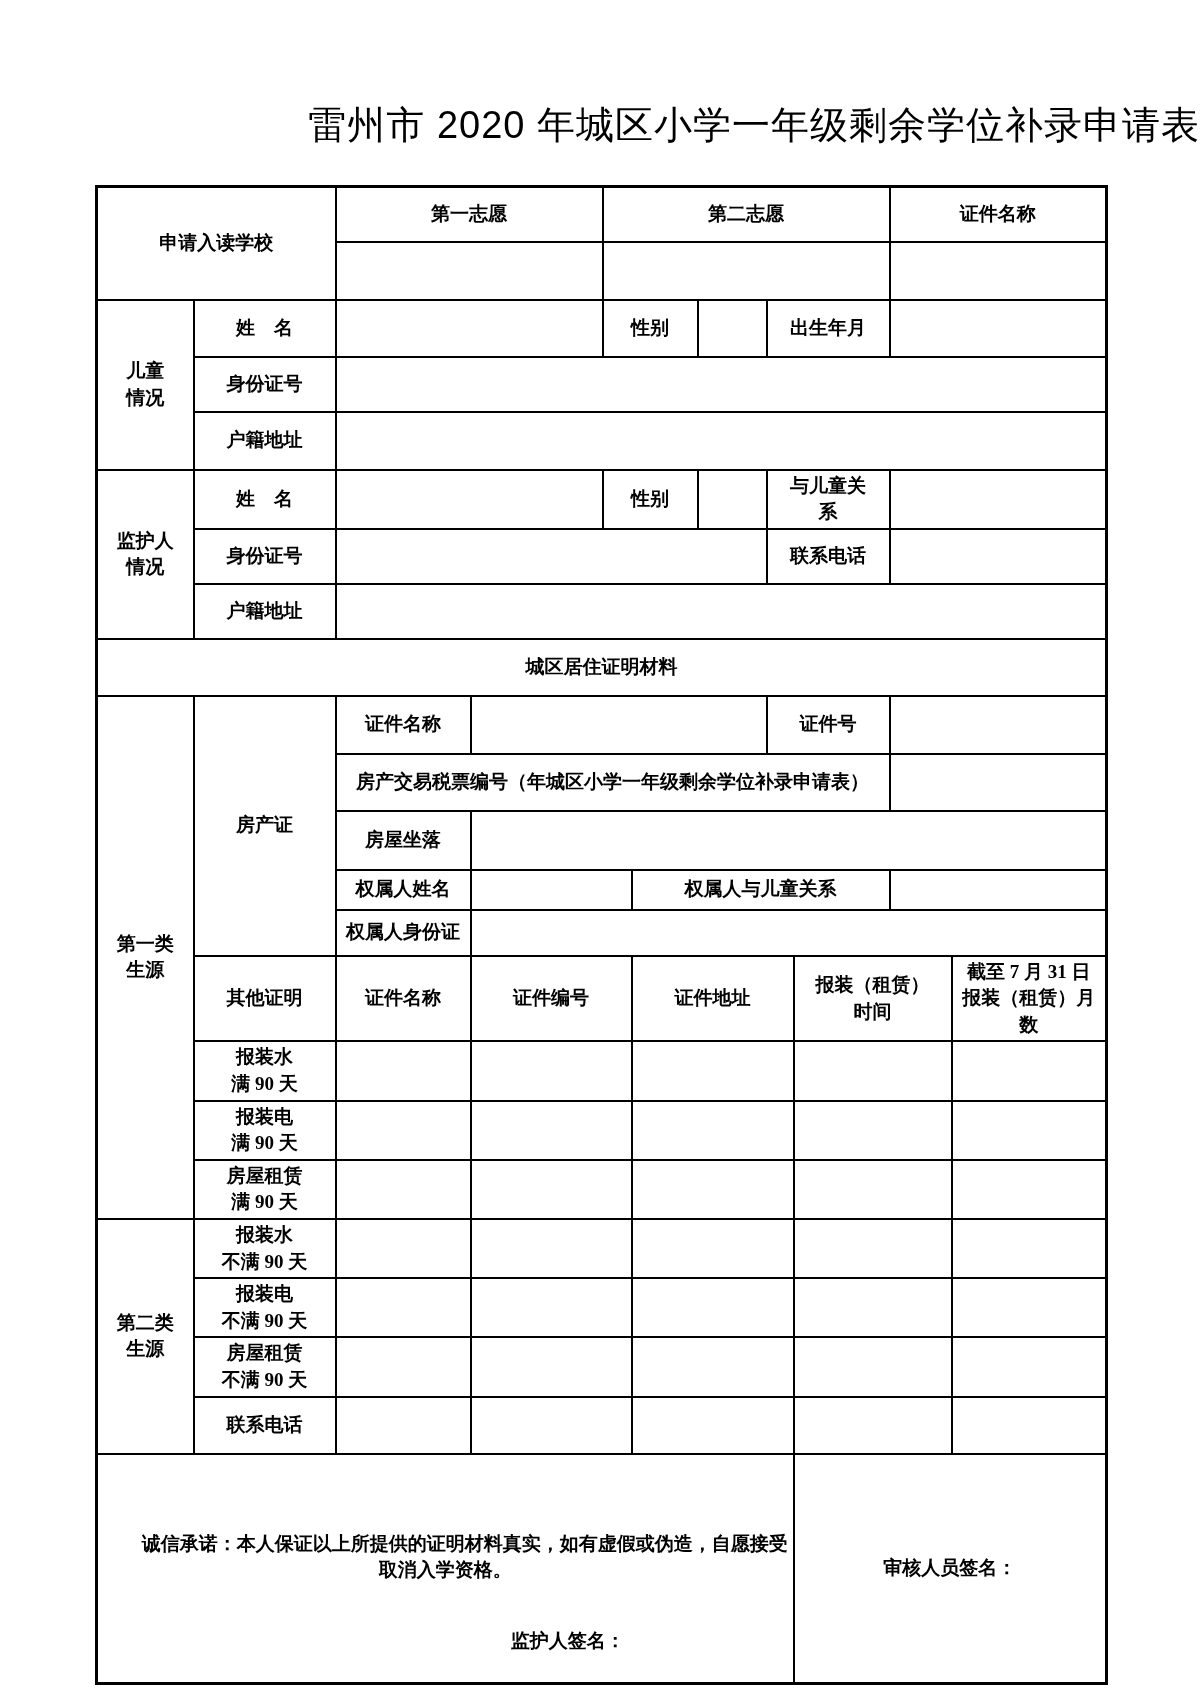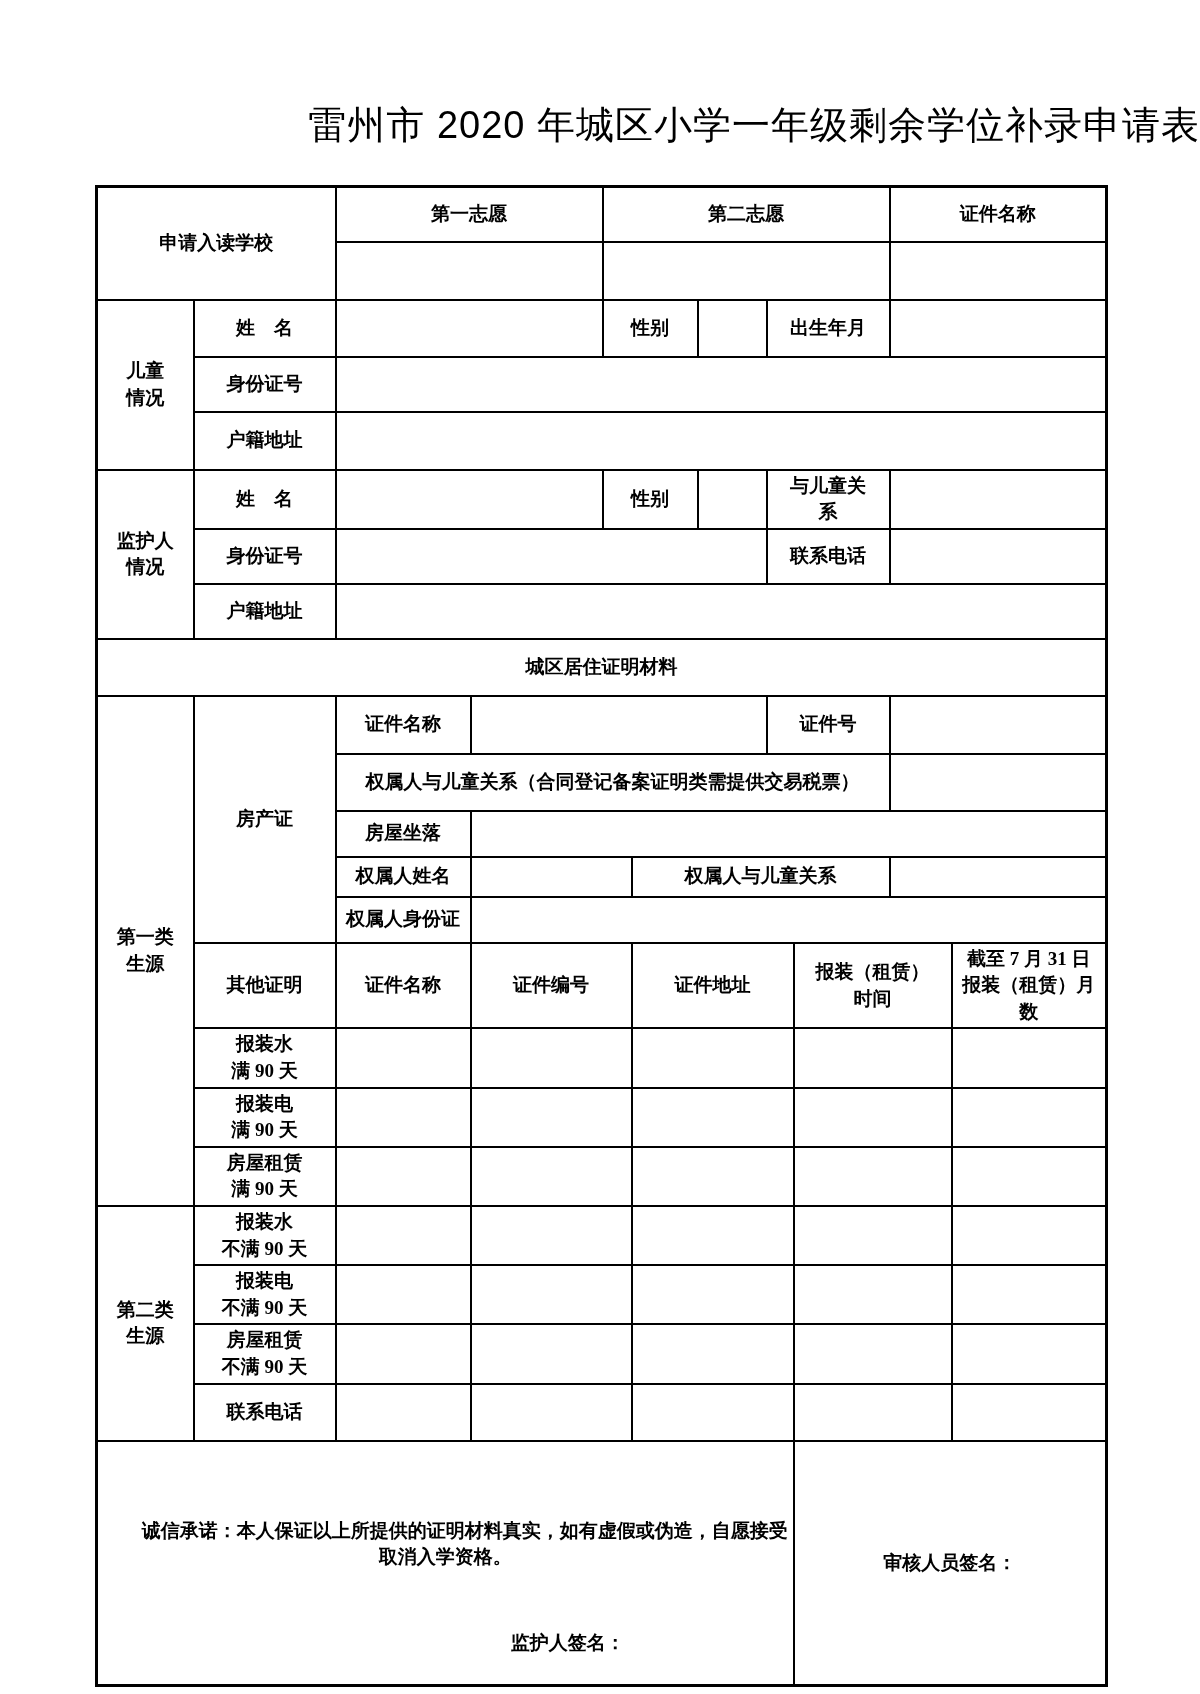--- a/index.html
+++ b/index.html
@@ -20,21 +20,21 @@
   table.form td {
     border: 2px solid #000;
     font-size: 19px; font-weight: bold; line-height: 1.4;
     text-align: center; vertical-align: middle;
     padding: 2px 4px; white-space: pre-line; overflow: hidden;
   }
   td.tb { border-bottom-width: 5px; }
   td.left { text-align: left; padding-left: 9px; }
   td.footer-left { text-align: left; vertical-align: top; padding: 8px 12px; }
   .pledge { text-indent: 2.05em; line-height: 26px; margin-top: 48px; }
-  .guardian-sign { margin: 33px 0 0 245px; line-height: 26px; }
+  .guardian-sign { margin: 18px 0 0 245px; line-height: 26px; }
   td.footer-right { text-align: left; vertical-align: top; padding: 8px 10px; border-radius: 24px; }
 </style>
 </head>
 <body>
 
 <div class="page">
   <h1 class="title">雷州市 2020 年城区小学一年级剩余学位补录申请表</h1>
 
   <table class="form">
     <colgroup>
@@ -118,25 +118,25 @@
       <td rowspan="9">第一类
 生源</td>
       <td rowspan="5">房产证</td>
       <td class="left tb">证件名称</td>
       <td colspan="4" class="tb"></td>
       <td colspan="2" class="tb">证件号</td>
       <td colspan="2" class="tb"></td>
     </tr>
 
     <tr style="height:57px">
-      <td colspan="7" class="left">权属人与儿童关系（合同登记备案证明类需提供交易税票）</td>
-      <td colspan="2"></td>
-    </tr>
-
-    <tr style="height:46px">
+      <td colspan="7" class="left">房产交易税票编号（年城区小学一年级剩余学位补录申请表）</td>
+      <td colspan="2"></td>
+    </tr>
+
+    <tr style="height:59px">
       <td class="left">房屋坐落</td>
       <td colspan="8"></td>
     </tr>
 
     <tr style="height:40px">
       <td class="left tb">权属人姓名</td>
       <td colspan="2" class="tb"></td>
       <td colspan="4" class="tb">权属人与儿童关系</td>
       <td colspan="2" class="tb"></td>
     </tr>

